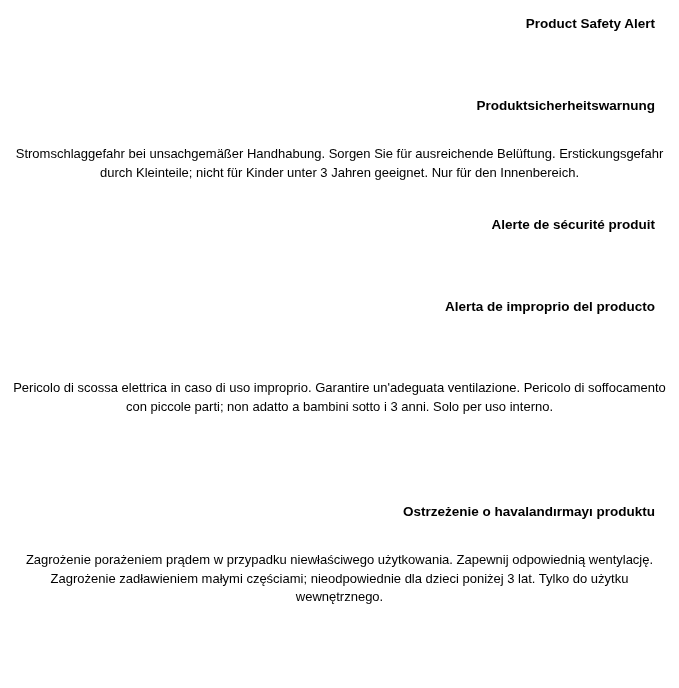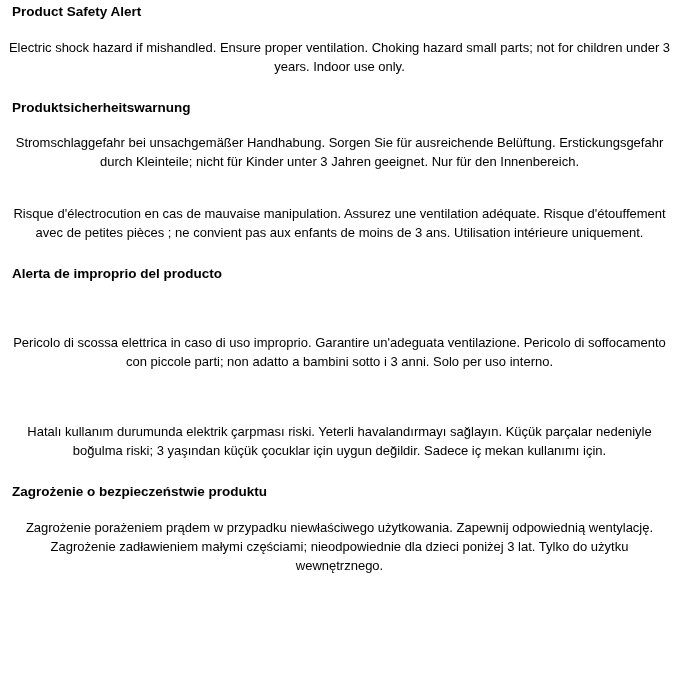--- a/index.html
+++ b/index.html
@@ -16,25 +16,25 @@
   }
   .page {
     width: 679px;
     box-sizing: border-box;
     padding: 0 8px;
   }
   .section {
     margin: 0;
   }
   .section-title {
-    text-align: left;
+    text-align: right;
     font-size: 13.5px;
     font-weight: bold;
     line-height: 1.25;
-    margin: 4px;
+    margin: 16px;
     padding: 0;
   }
   .section-body {
     text-align: center;
     font-size: 13px;
     line-height: 1.45;
     margin: 0;
     padding: 0;
   }
   .first .section-title {
@@ -48,56 +48,54 @@
   }
 </style>
 </head>
 <body>
 
 <div class="page">
 
   <div class="section first">
     <div class="section-title">Product Safety Alert</div>
     <div class="spacer-body"></div>
-    <div class="section-body">Electric shock hazard if mishandled. Ensure proper ventilation. Choking hazard small parts; not for children under 3 years. Indoor use only.</div>
   </div>
   <div class="spacer-title"></div>
 
   <div class="section">
     <div class="section-title">Produktsicherheitswarnung</div>
     <div class="spacer-body"></div>
     <div class="section-body">Stromschlaggefahr bei unsachgemäßer Handhabung. Sorgen Sie für ausreichende Belüftung. Erstickungsgefahr durch Kleinteile; nicht für Kinder unter 3 Jahren geeignet. Nur für den Innenbereich.</div>
   </div>
   <div class="spacer-title"></div>
 
   <div class="section">
+    <div class="section-title">Alerte de sécurité produit</div>
     <div class="spacer-body"></div>
-    <div class="section-body">Risque d'électrocution en cas de mauvaise manipulation. Assurez une ventilation adéquate. Risque d'étouffement avec de petites pièces ; ne convient pas aux enfants de moins de 3 ans. Utilisation intérieure uniquement.</div>
   </div>
   <div class="spacer-title"></div>
 
   <div class="section">
     <div class="section-title">Alerta de improprio del producto</div>
     <div class="spacer-body"></div>
   </div>
   <div class="spacer-title"></div>
 
   <div class="section">
     <div class="spacer-body"></div>
     <div class="section-body">Pericolo di scossa elettrica in caso di uso improprio. Garantire un'adeguata ventilazione. Pericolo di soffocamento con piccole parti; non adatto a bambini sotto i 3 anni. Solo per uso interno.</div>
   </div>
   <div class="spacer-title"></div>
 
   <div class="spacer-title"></div>
 
   <div class="section">
     <div class="spacer-body"></div>
-    <div class="section-body">Hatalı kullanım durumunda elektrik çarpması riski. Yeterli havalandırmayı sağlayın. Küçük parçalar nedeniyle boğulma riski; 3 yaşından küçük çocuklar için uygun değildir. Sadece iç mekan kullanımı için.</div>
   </div>
   <div class="spacer-title"></div>
 
   <div class="section">
-    <div class="section-title">Zagrożenie o bezpieczeństwie produktu</div>
+    <div class="section-title">Ostrzeżenie o havalandırmayı produktu</div>
     <div class="spacer-body"></div>
     <div class="section-body">Zagrożenie porażeniem prądem w przypadku niewłaściwego użytkowania. Zapewnij odpowiednią wentylację. Zagrożenie zadławieniem małymi częściami; nieodpowiednie dla dzieci poniżej 3 lat. Tylko do użytku wewnętrznego.</div>
   </div>
 
 </div>
 
 </body></html>

